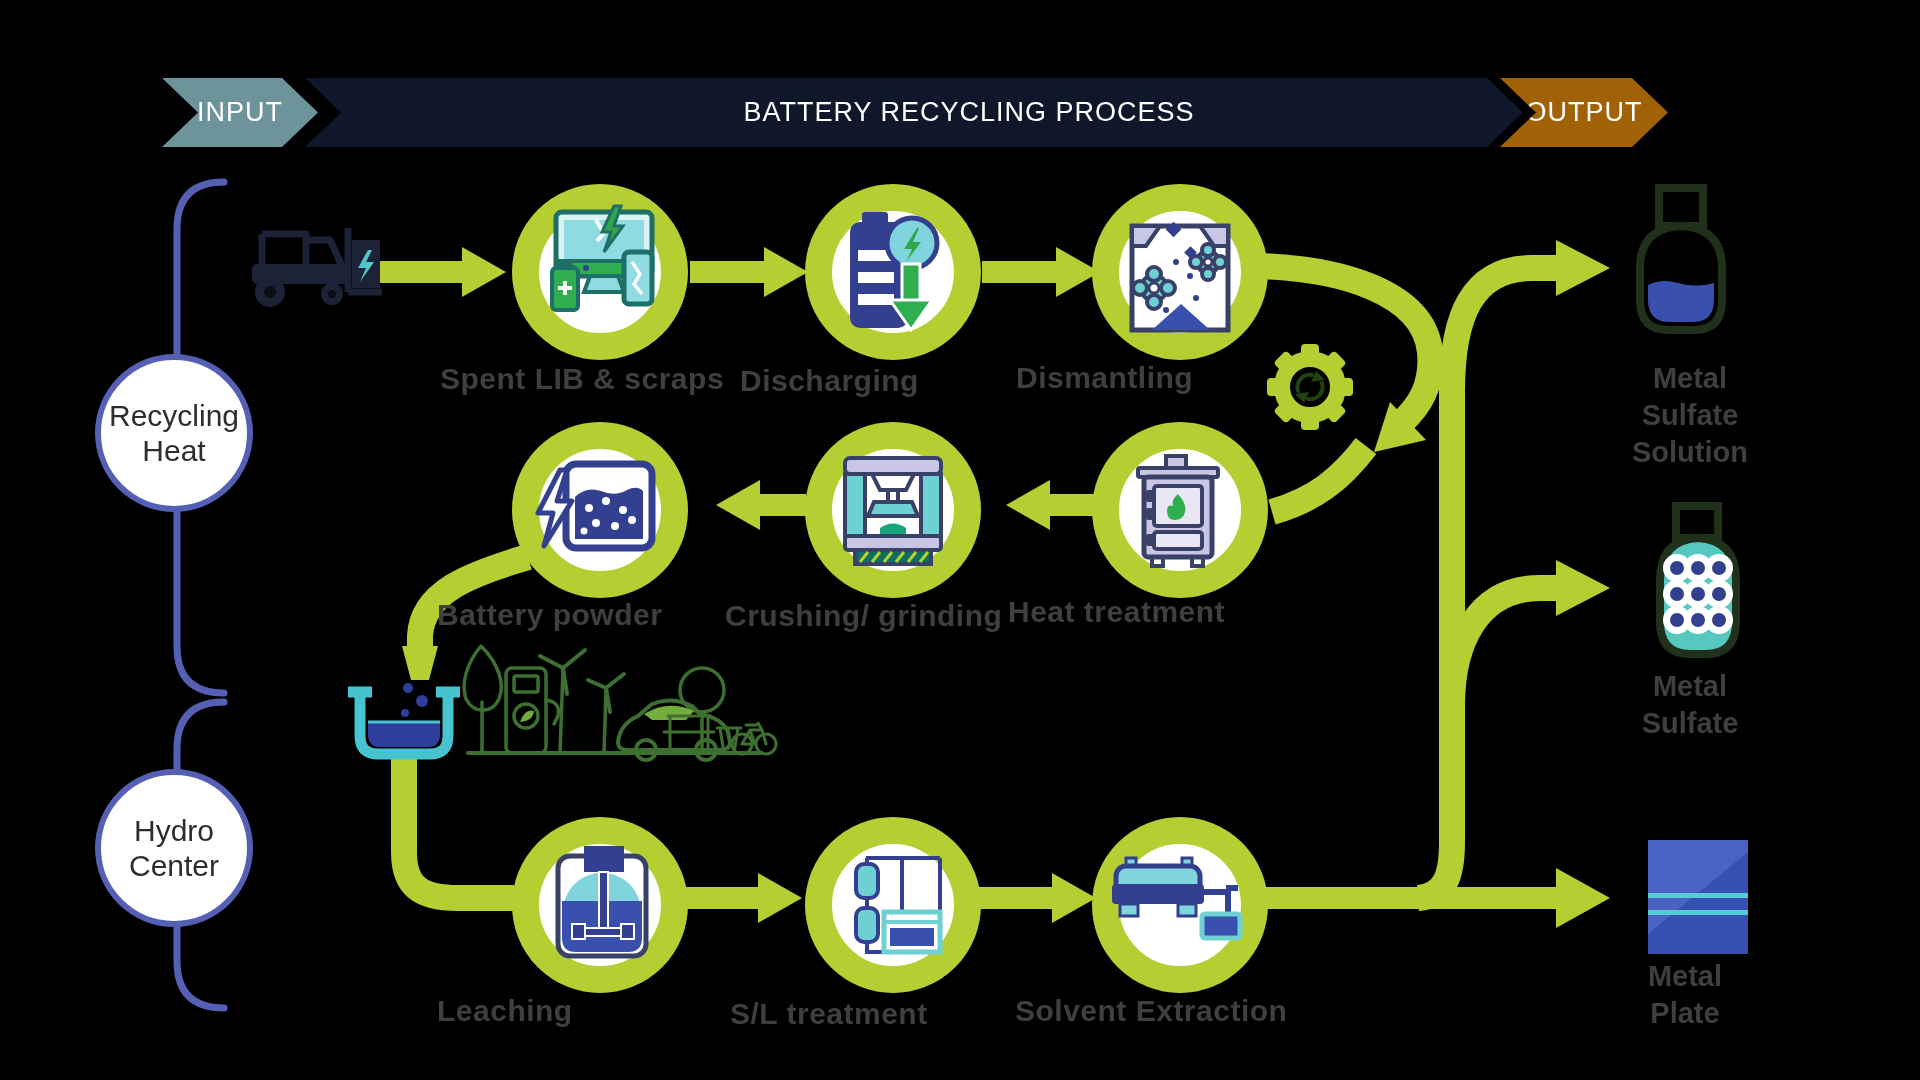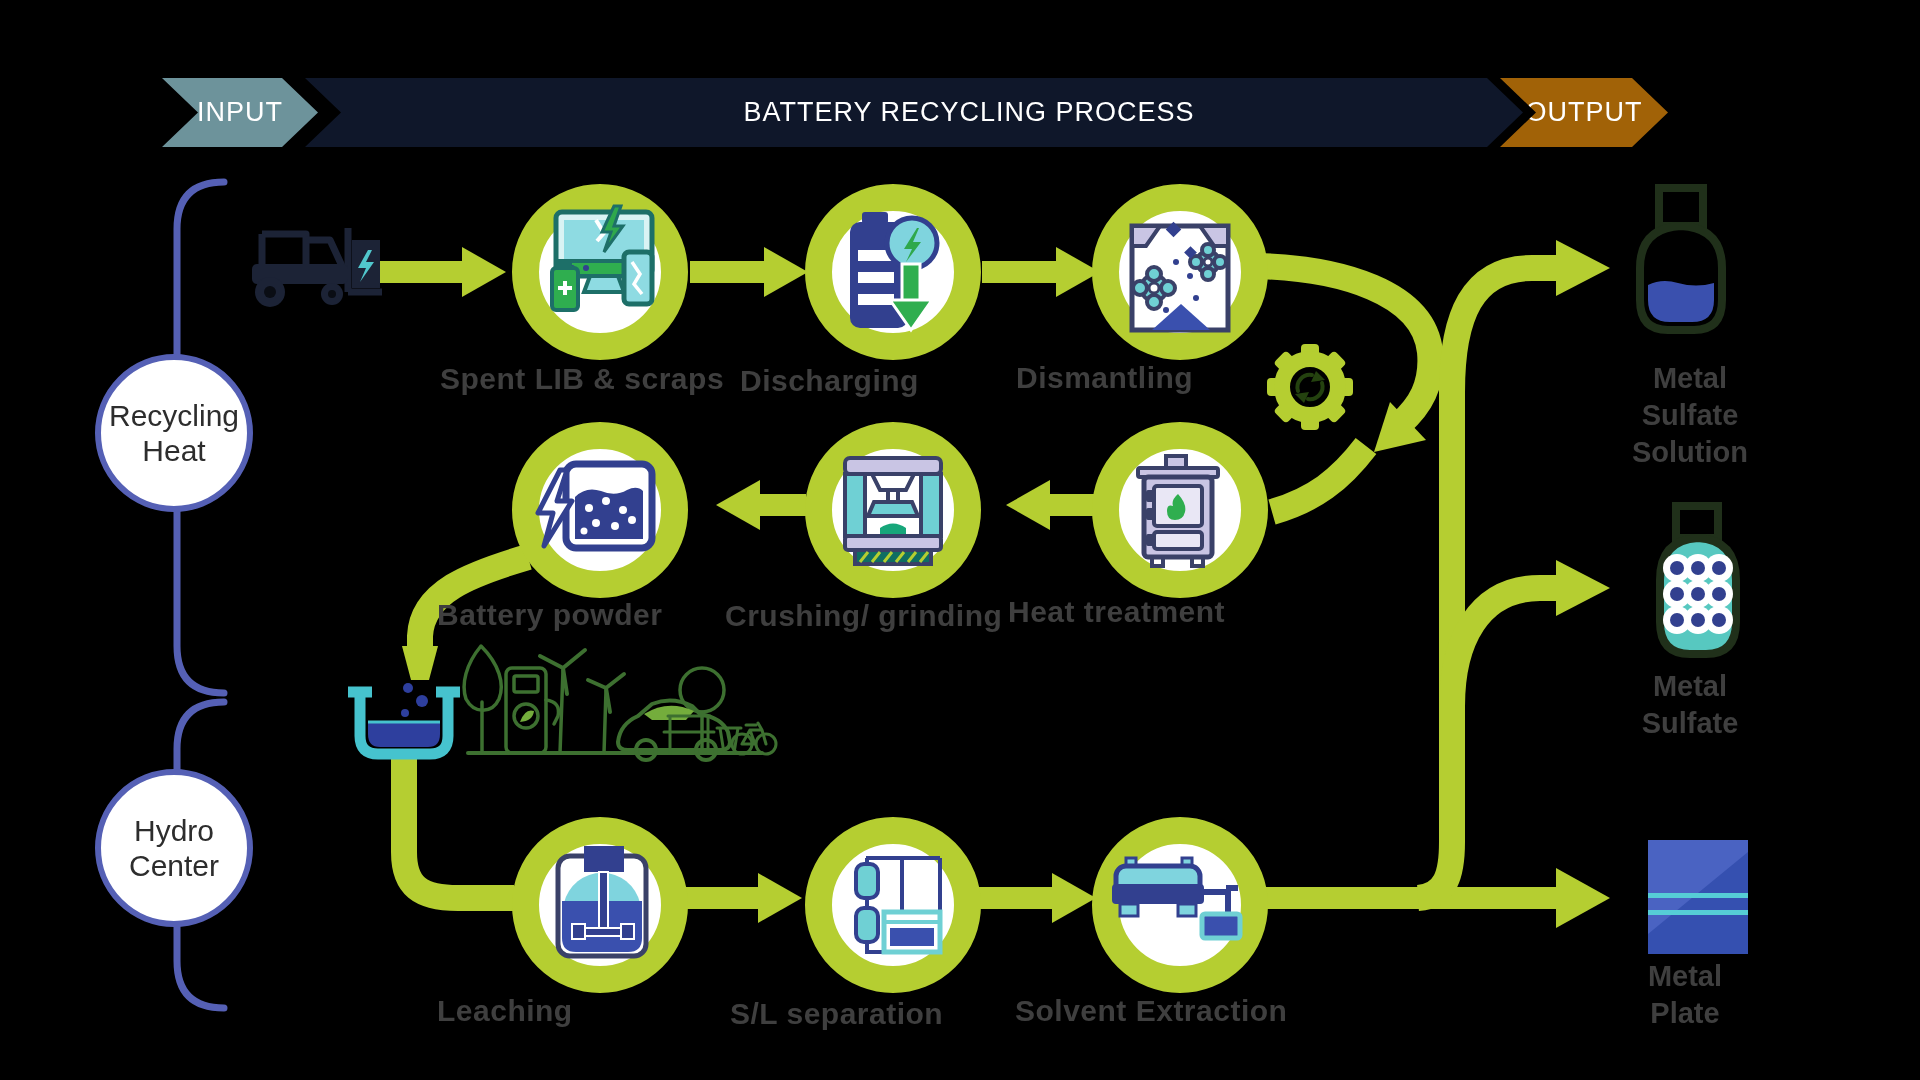--- a/index.html
+++ b/index.html
@@ -364,21 +364,21 @@
     </g>
   </svg>
 
   <div class="stage-label" style="left:440px;top:362px">Spent LIB &amp; scraps</div>
   <div class="stage-label" style="left:740px;top:364px">Discharging</div>
   <div class="stage-label" style="left:1016px;top:361px">Dismantling</div>
   <div class="stage-label" style="left:437px;top:598px">Battery powder</div>
   <div class="stage-label" style="left:725px;top:599px">Crushing/ grinding</div>
   <div class="stage-label" style="left:1008px;top:595px">Heat treatment</div>
   <div class="stage-label" style="left:437px;top:994px">Leaching</div>
-  <div class="stage-label" style="left:730px;top:997px">S/L separation</div>
+  <div class="stage-label" style="left:730px;top:997px">S/L treatment</div>
   <div class="stage-label" style="left:1015px;top:994px">Solvent Extraction</div>
 
   <div class="out-label" style="left:1570px;top:360px">
     <span>Metal</span>
     <span>Sulfate</span>
     <span>Solution</span>
   </div>
   <div class="out-label" style="left:1570px;top:668px">
     <span>Metal</span>
     <span>Sulfate</span>

